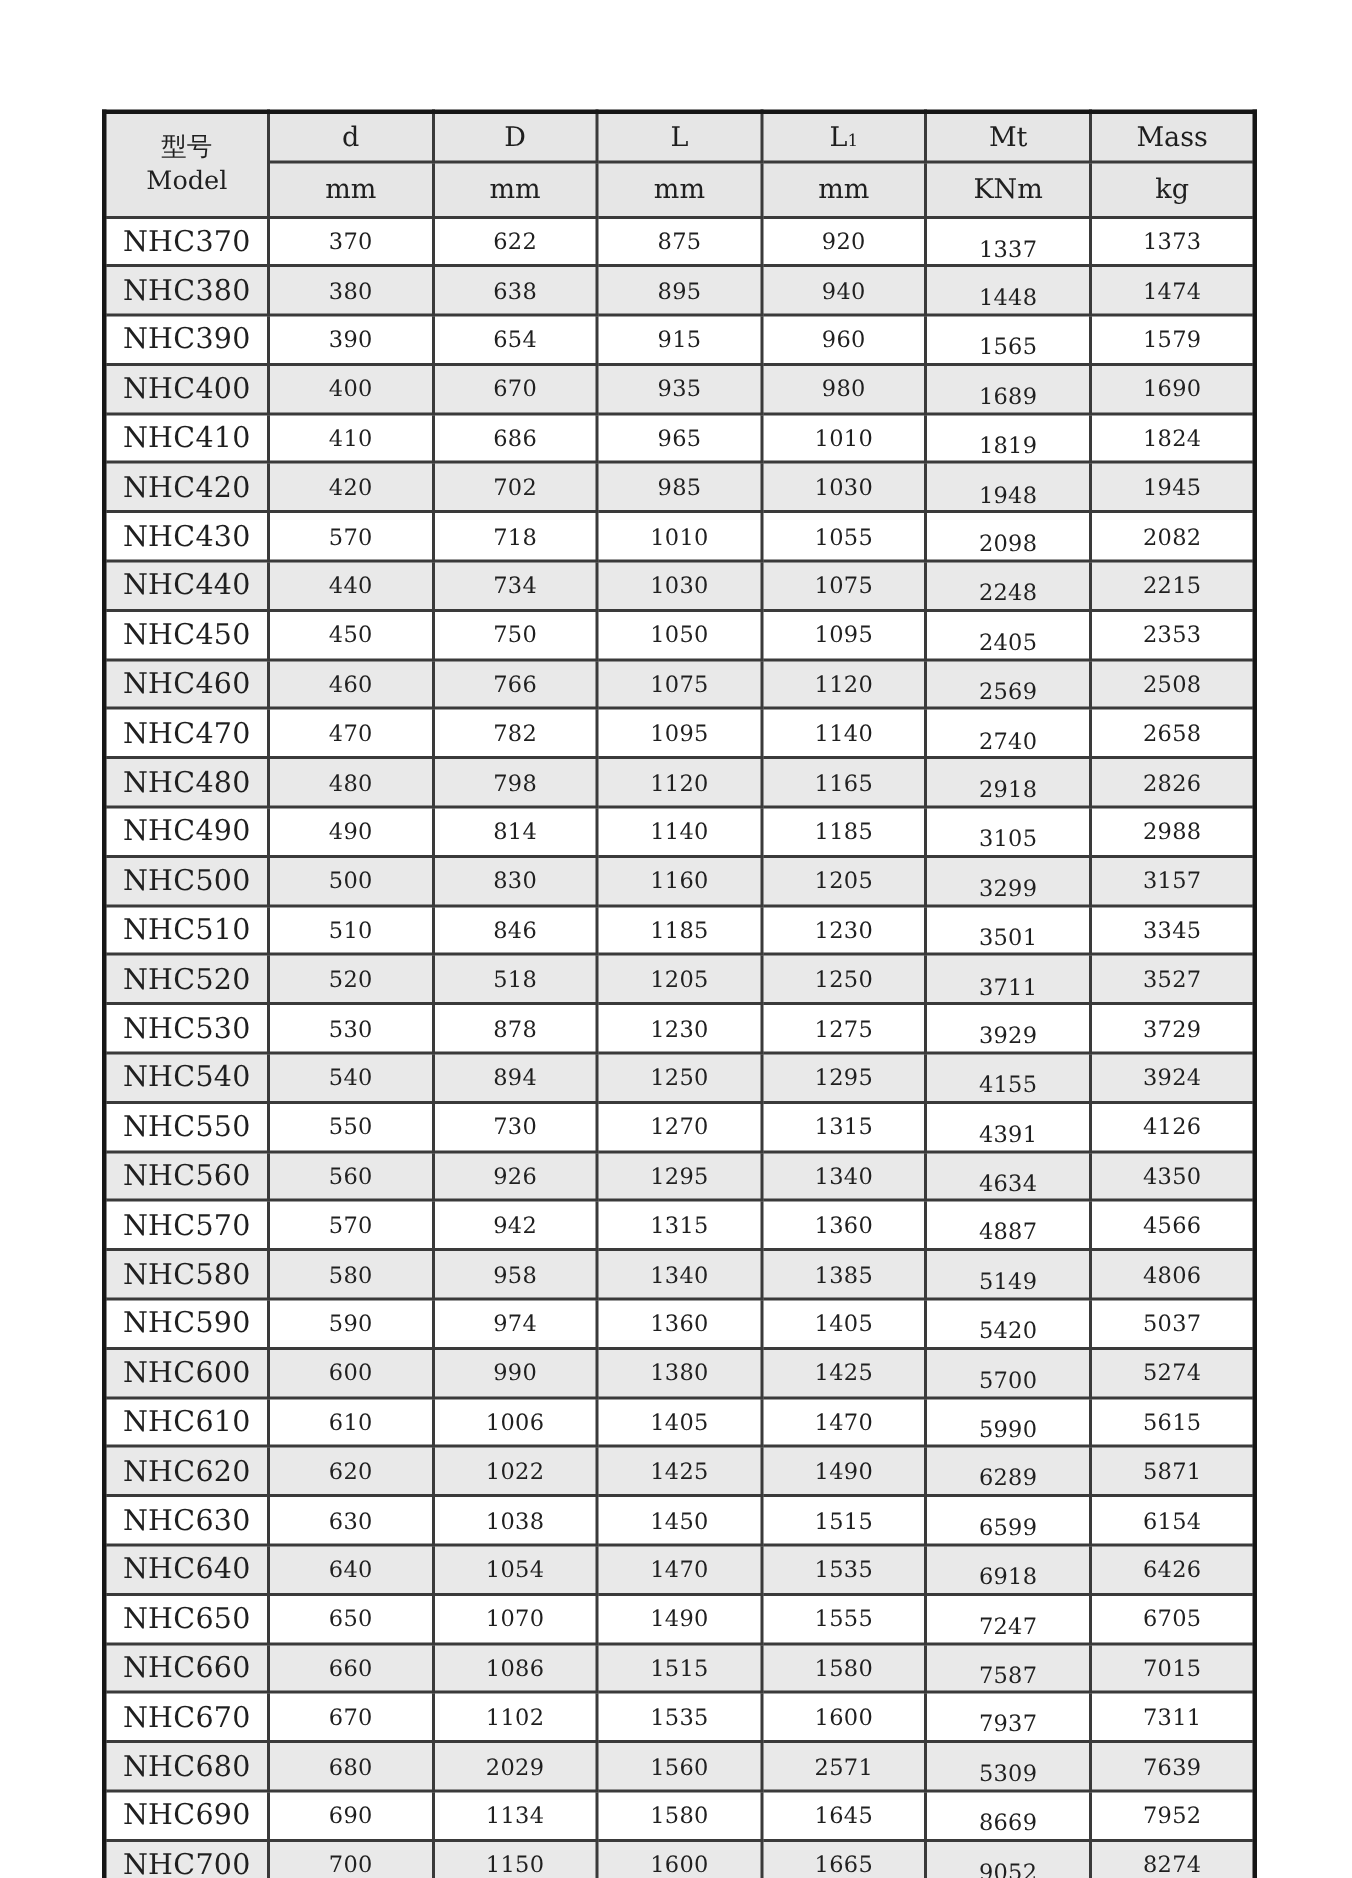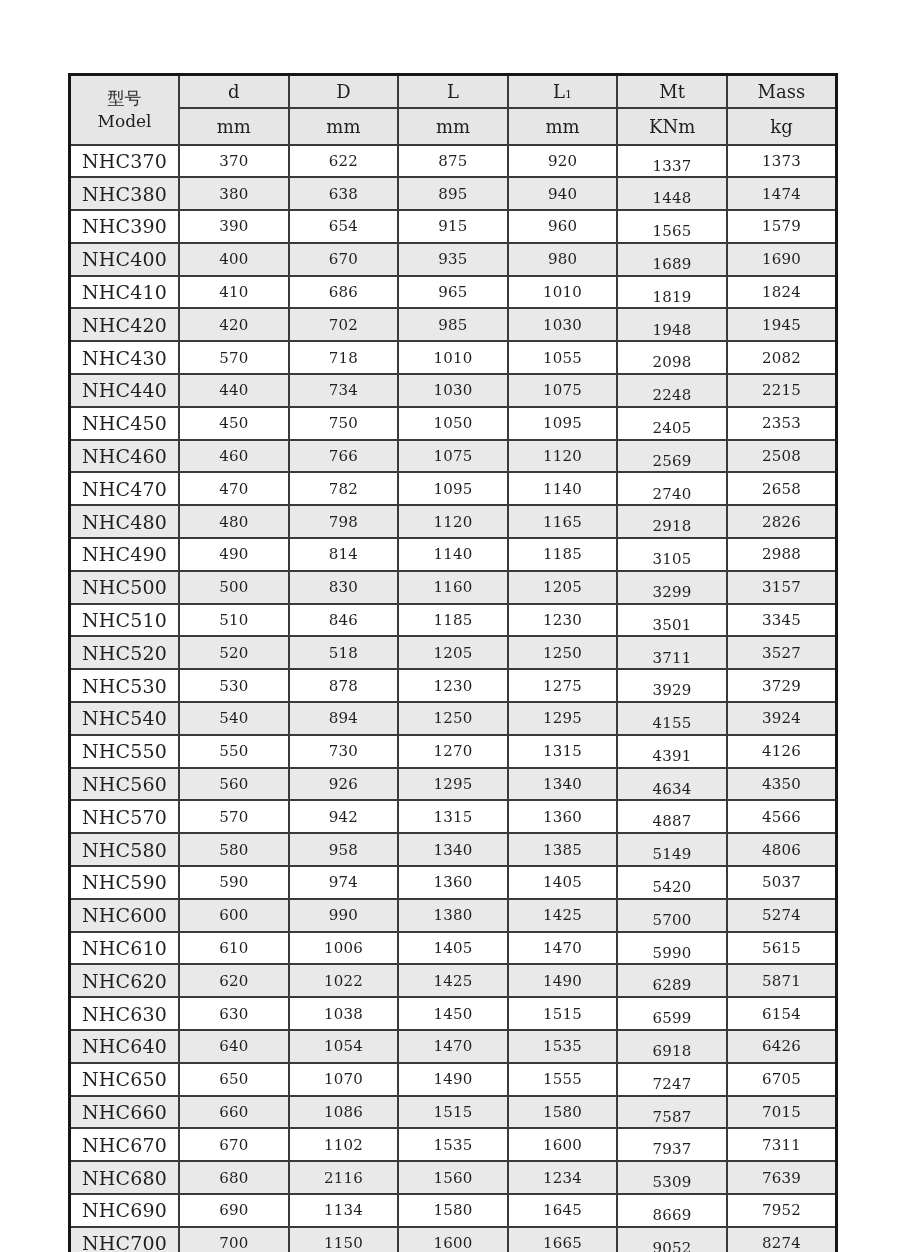--- a/index.html
+++ b/index.html
@@ -349,23 +349,23 @@
           <td>670</td>
           <td>1102</td>
           <td>1535</td>
           <td>1600</td>
           <td class="mt">7937</td>
           <td>7311</td>
         </tr>
         <tr>
           <td class="model">NHC680</td>
           <td>680</td>
-          <td>2116</td>
+          <td>2029</td>
           <td>1560</td>
-          <td>1234</td>
+          <td>2571</td>
           <td class="mt">5309</td>
           <td>7639</td>
         </tr>
         <tr>
           <td class="model">NHC690</td>
           <td>690</td>
           <td>1134</td>
           <td>1580</td>
           <td>1645</td>
           <td class="mt">8669</td>

